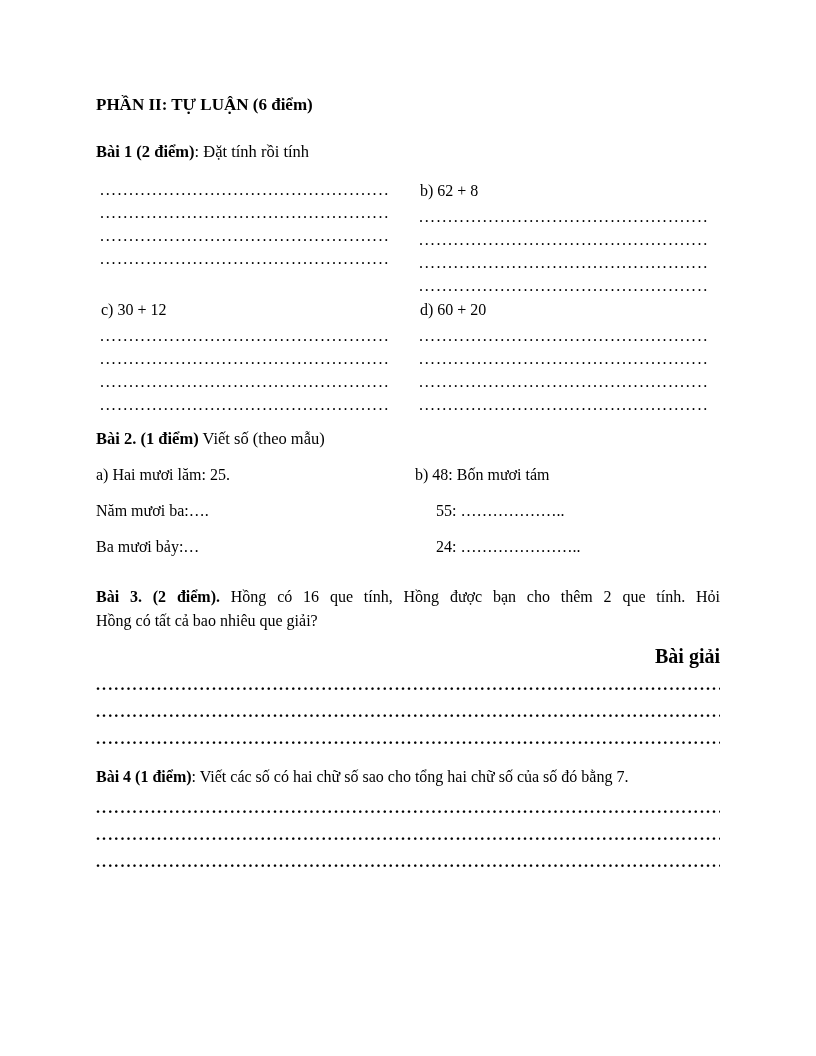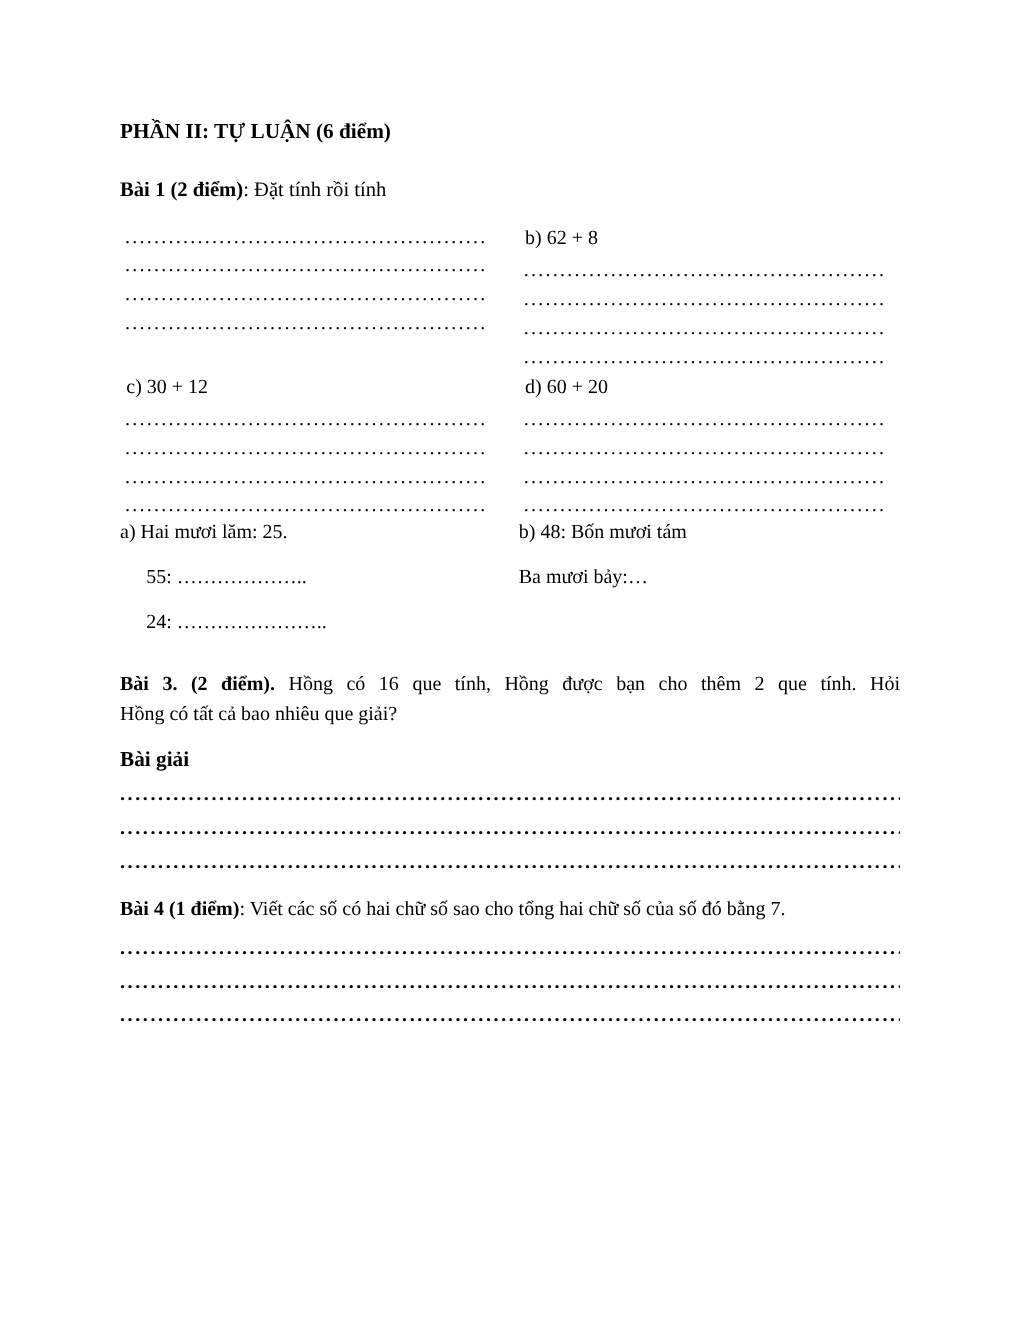--- a/index.html
+++ b/index.html
@@ -48,21 +48,21 @@
   .b2cell.indent { padding-left: 21px; }
 
   .para { font-size: 16px; margin: 0; }
   .bai3-line1 {
     line-height: 24px; margin-top: 12px;
     text-align: justify; text-align-last: justify;
   }
   .bai3-line2 { line-height: 24px; }
 
   .solution-title {
-    font-size: 17px; font-weight: 700; text-align: left;
+    font-size: 20px; font-weight: 700; text-align: right;
     margin: 13px 0 4px 0; line-height: 21px;
   }
 
   .bai4-para { line-height: 20px; margin: 15px 0 7px 0; }
 </style>
 </head>
 <body>
 
 <div class="page">
 
@@ -93,24 +93,26 @@
     </div>
     <div>
       <p class="prob-label">d) 60 + 20</p>
       <div class="dotline">................................................................................</div>
       <div class="dotline">................................................................................</div>
       <div class="dotline">................................................................................</div>
       <div class="dotline">................................................................................</div>
     </div>
   </div>
 
+  <p class="task-head bai2-head"><span class="bold">Bài 2. (1 điểm)</span><span> Viết số (theo mẫu)</span></p>
 
   <div class="grid2">
     <p class="b2cell">a) Hai mươi lăm: 25.</p>
     <p class="b2cell">b) 48: Bốn mươi tám</p>
+    <p class="b2cell">Năm mươi ba:….</p>
     <p class="b2cell indent">55: ………………..</p>
     <p class="b2cell">Ba mươi bảy:…</p>
     <p class="b2cell indent">24: …………………..</p>
   </div>
 
   <div>
     <p class="para bai3-line1"><span class="bold">Bài 3. (2 điểm).</span><span> Hồng có 16 que tính, Hồng được bạn cho thêm 2 que tính. Hỏi</span></p>
     <p class="para bai3-line2">Hồng có tất cả bao nhiêu que giải?</p>
     <p class="solution-title">Bài giải</p>
     <div class="dotline full">..........................................................................................................................................................................</div>

